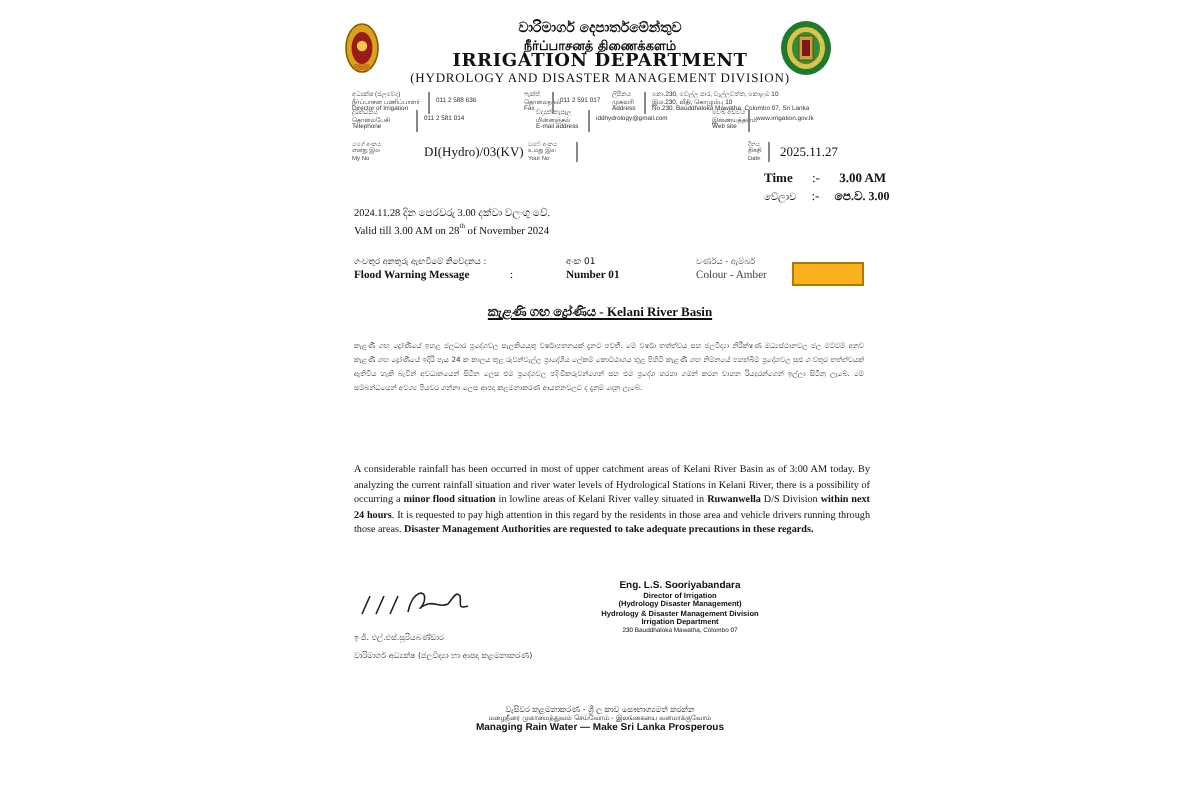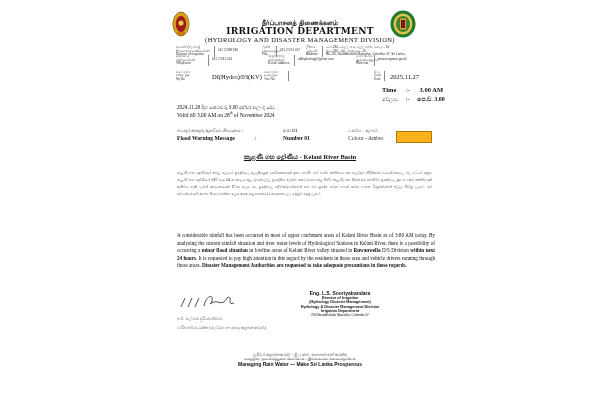--- a/index.html
+++ b/index.html
@@ -48,20 +48,21 @@
   </svg>
 
   <svg class="logo-right" viewBox="0 0 26 28">
     <ellipse cx="13" cy="14" rx="12.5" ry="13.5" fill="#1f7a2e"></ellipse>
     <ellipse cx="13" cy="14" rx="9.5" ry="10.5" fill="#e0c24a"></ellipse>
     <ellipse cx="13" cy="14" rx="7" ry="8" fill="#2d8f3a"></ellipse>
     <rect x="9.5" y="8" width="7" height="12" fill="#c9a23a" stroke="#6b4a00" stroke-width="0.5"></rect>
     <rect x="11" y="10" width="4" height="8" fill="#7a1a1a"></rect>
   </svg>
 
+  <div class="hdr-si1">වාරිමාර්ග දෙපාර්තමේන්තුව</div>
   <div class="hdr-ta">நீர்ப்பாசனத் திணைக்களம்</div>
   <div class="hdr-en">IRRIGATION DEPARTMENT</div>
   <div class="hdr-div">(HYDROLOGY AND DISASTER MANAGEMENT DIVISION)</div>
 
   <div class="contact" style="left:176px; top:46px;">
     <div>අධ්‍යක්ෂ (ජලවේද)</div>
     <div>நீர்ப்பாசன பணிப்பாளர்</div>
     <div>Director of Irrigation</div>
   </div>
   <div class="vbar" style="left:214px; top:46px; height:11px;"></div>

